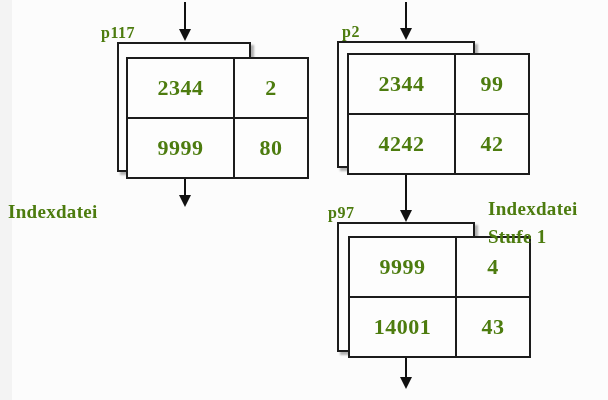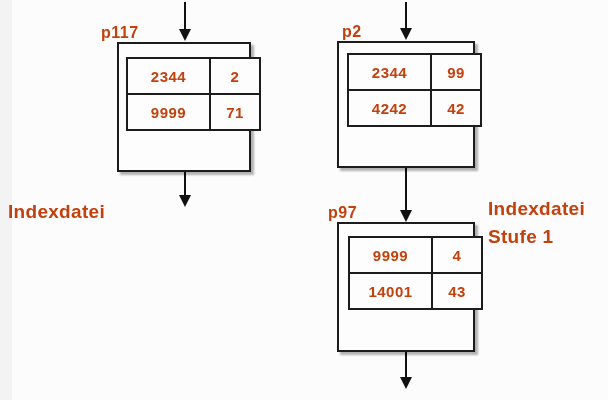--- a/index.html
+++ b/index.html
@@ -6,21 +6,22 @@
   body {
     font-family: "Liberation Sans", sans-serif;
     background: #e8e8e8;
   }
   .canvas {
     position: relative;
     width: 608px;
     height: 400px;
     background: #fcfcfc;
     overflow: hidden;
-    color: #c2410c;
+    color: #4d7c0f;
+    font-family: Liberation Serif, serif;
   }
   .edge-band {
     position: absolute;
     left: 0; top: 0;
     width: 12px; height: 100%;
     background: #f3f3f3;
   }
   .page-box {
     position: absolute;
     border: 2px solid #1c1c1c;
@@ -43,25 +44,25 @@
   table.itable {
     position: absolute;
     border-collapse: collapse;
     background: #fdfdfd;
   }
   .tbl-p117 { left: 126px; top: 57px; }
   .tbl-p2   { left: 347px; top: 53px; }
   .tbl-p97  { left: 348px; top: 236px; }
   table.itable td {
     border: 2px solid #1c1c1c;
-    padding: 4px;
+    padding: 16px;
     height: 26px;
     text-align: center;
     vertical-align: middle;
-    font-size: 15px;
+    font-size: 22px;
     font-weight: bold;
     letter-spacing: 0.5px;
   }
   td.key-cell { width: 73px; }
   td.ptr-cell { width: 40px; }
   .caption {
     position: absolute;
     font-size: 19px;
     font-weight: bold;
     text-align: left;
@@ -130,21 +131,21 @@
   <div class="node-label label-p117">p117</div>
   <div class="page-box box-p117"></div>
   <table class="itable tbl-p117">
     <tbody>
         <tr>
       <td class="key-cell">2344</td>
       <td class="ptr-cell">2</td>
     </tr>
     <tr>
       <td class="key-cell">9999</td>
-      <td class="ptr-cell">71</td>
+      <td class="ptr-cell">80</td>
     </tr>
   </tbody>
     </table>
 
   <div class="node-label label-p2">p2</div>
   <div class="page-box box-p2"></div>
   <table class="itable tbl-p2">
     <tbody>
         <tr>
       <td class="key-cell">2344</td>

